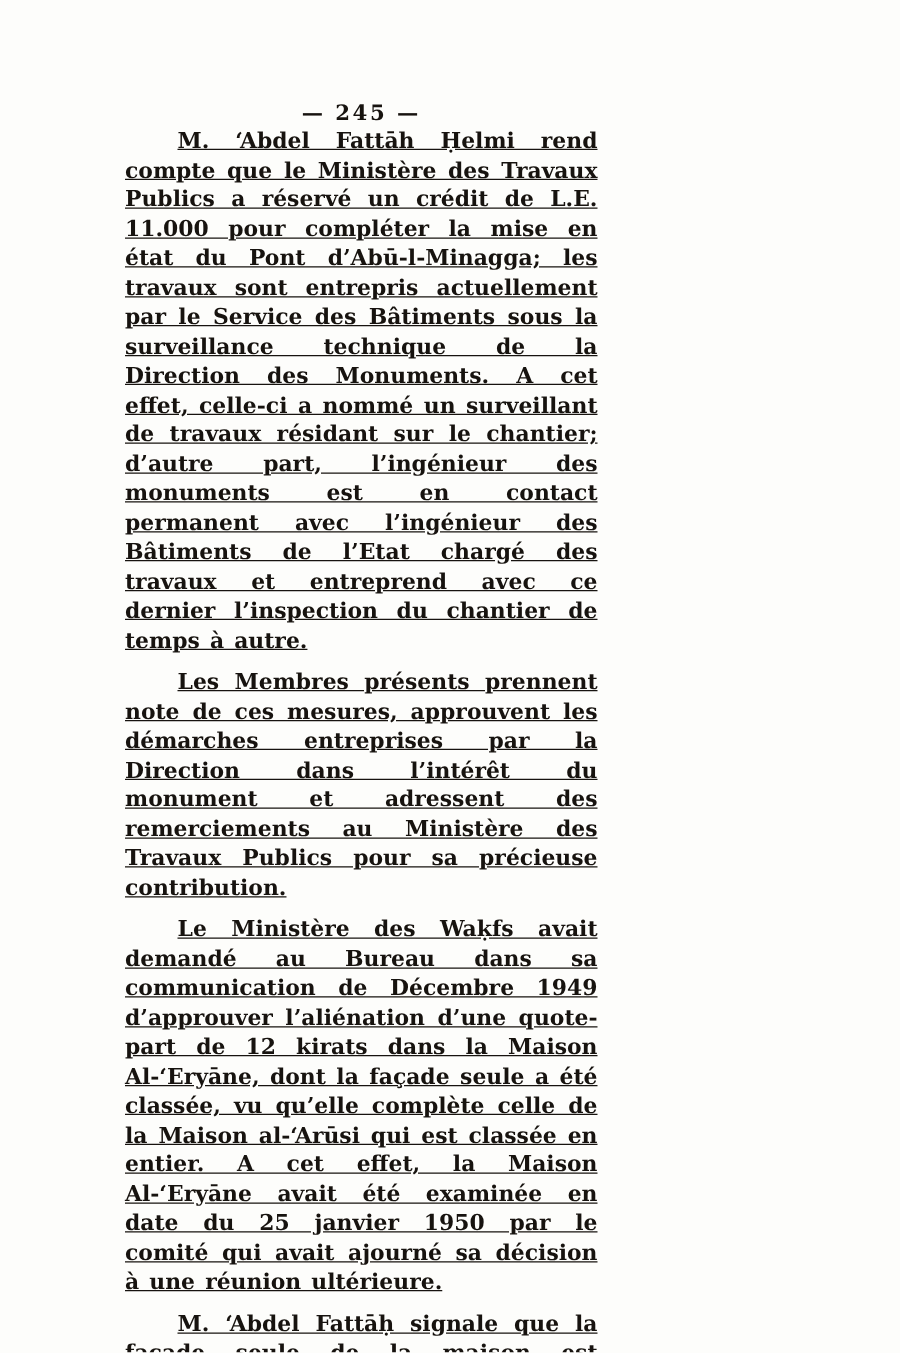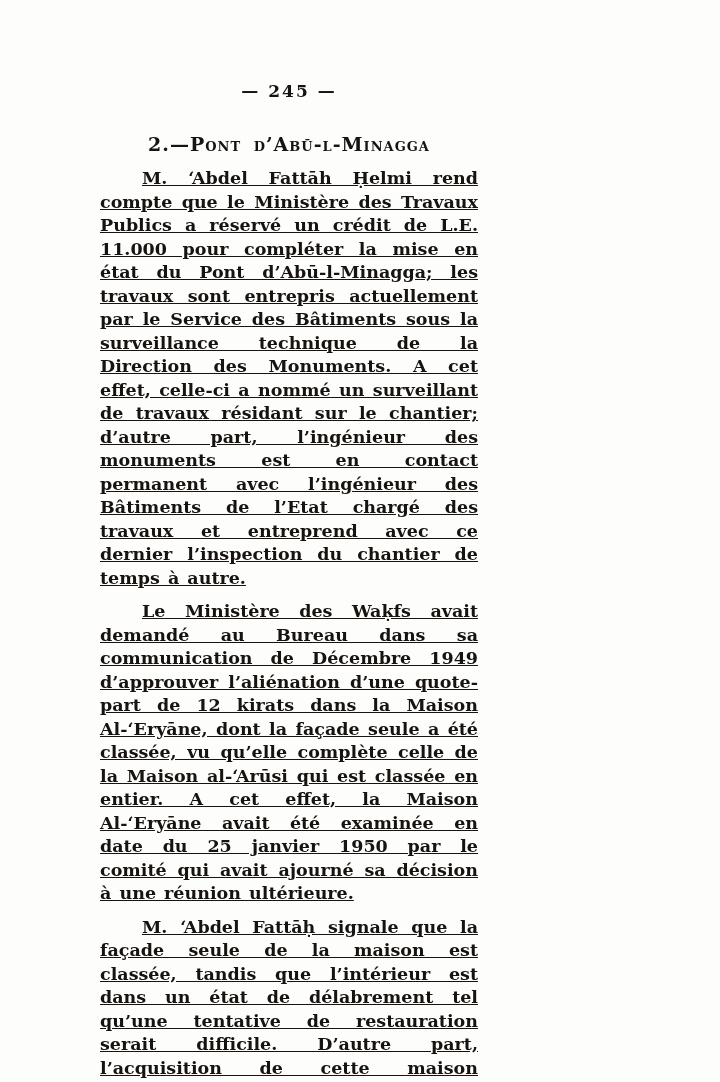--- a/index.html
+++ b/index.html
@@ -50,22 +50,22 @@
   }
 </style>
 </head>
 <body>
 
 <div class="page">
 
   <div class="page-number">— 245 —</div>
 
   <div class="section">
-    <div class="section-heading">2.—Pont d’Abū-l-Minagga</div>
     <p class="para">M. ‘Abdel Fattāh Ḥelmi rend compte que le Ministère des Travaux Publics a réservé un crédit de L.E. 11.000 pour compléter la mise en état du Pont d’Abū-l-Minagga; les travaux sont entrepris actuellement par le Service des Bâtiments sous la surveillance technique de la Direction des Monuments. A cet effet, celle-ci a nommé un surveillant de travaux résidant sur le chantier; d’autre part, l’ingénieur des monuments est en contact permanent avec l’ingénieur des Bâtiments de l’Etat chargé des travaux et entreprend avec ce dernier l’inspection du chantier de temps à autre.</p>
+    <p class="para">Les Membres présents prennent note de ces mesures, approuvent les démarches entreprises par la Direction dans l’intérêt du monument et adressent des remerciements au Ministère des Travaux Publics pour sa précieuse contribution.</p>
   </div>
 
   <div class="section">
     <p class="para">Le Ministère des Waḳfs avait demandé au Bureau dans sa communication de Décembre 1949 d’approuver l’aliénation d’une quote-part de 12 kirats dans la Maison Al-‘Eryāne, dont la façade seule a été classée, vu qu’elle complète celle de la Maison al-‘Arūsi qui est classée en entier. A cet effet, la Maison Al-‘Eryāne avait été examinée en date du 25 janvier 1950 par le comité qui avait ajourné sa décision à une réunion ultérieure.</p>
     <p class="para">M. ‘Abdel Fattāḥ signale que la façade seule de la maison est classée, tandis que l’intérieur est dans un état de délabrement tel qu’une tentative de restauration serait difficile. D’autre part, l’acquisition de cette maison exigerait une dépense de L.E. 10.000 et autant pour sa rénovation, ce qui représente une somme que le budget du Service n’est pas à même de supporter. En admettant même que le Service puisse obtenir ce montant, il serait plus indiqué de l’utiliser pour la restauration d’autres monuments plus importants.</p>
 
   </div>
 
 </div>
 

